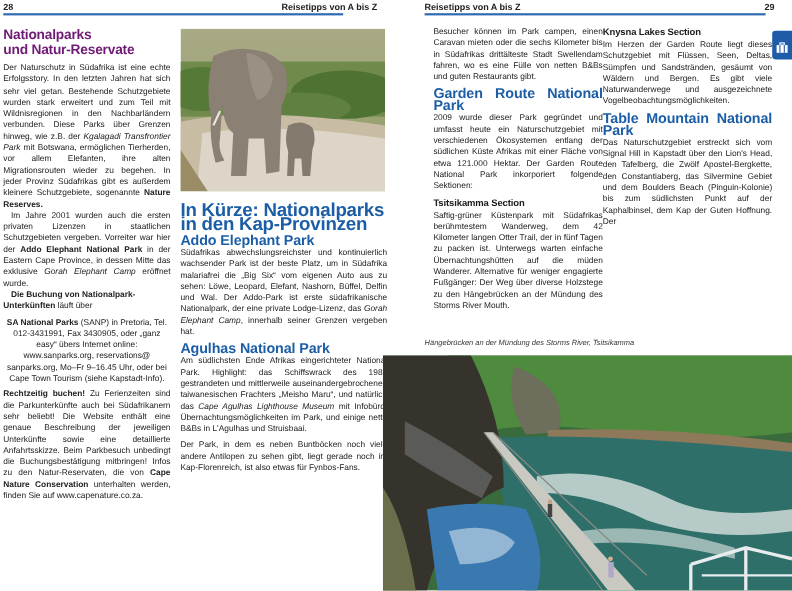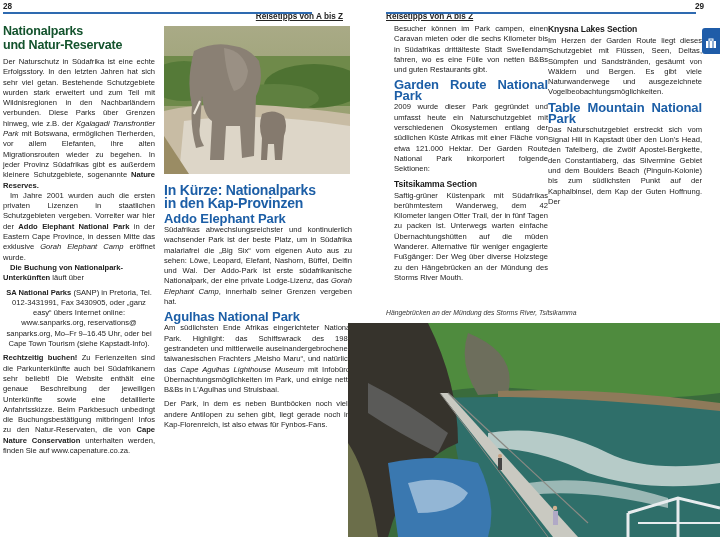--- a/index.html
+++ b/index.html
@@ -4,29 +4,29 @@
 <style>
   html, body { margin:0; padding:0; }
   body { width:720px; height:537px; background:#ffffff; position:relative; overflow:hidden;
          font-family:"Liberation Sans", sans-serif; color:#222; }
   .page { position:absolute; top:0; height:537px; }
   .page-left { left:0; width:360px; }
   .page-right { left:360px; width:360px; }
   .header { position:absolute; top:0; height:14px; font-size:8.2px; font-weight:bold; color:#222; }
   .header-rule { position:absolute; top:12px; height:2px; background:#2e6ab0; }
   .pno { position:absolute; top:2px; }
-  .running { position:absolute; top:12px;text-decoration:underline; }
+  .running { position:absolute; top:2px; }
 
   .col { position:absolute; font-size:7.6px; line-height:10.3px; text-align:justify; hyphens:auto; }
   .col p { margin:0 0 3px 0; }
   .col p.indent { text-indent:7px; margin:0; }
   .col p.block { margin:0 0 4px 0; }
-  .h-pink { color:#14532d; font-weight:bold; font-size:12.5px; line-height:14px; margin:0 0 5px 0;
+  .h-pink { color:#701a75; font-weight:bold; font-size:12.5px; line-height:14px; margin:0 0 5px 0;
             font-family:"Liberation Sans", sans-serif; letter-spacing:-0.2px; }
-  .h-blue-big { color:#1c5ea6; font-weight:bold; font-size:14px; line-height:13px; margin:0 0 3px 0; letter-spacing:-0.2px; }
+  .h-blue-big { color:#1c5ea6; font-weight:bold; font-size:17px; line-height:13px; margin:0 0 3px 0; letter-spacing:-0.2px; }
   .h-blue { color:#1c5ea6; font-weight:bold; font-size:13px; line-height:11px; margin:2px 0 1px 0; letter-spacing:-0.1px; }
   .h-dark { color:#1a1a1a; font-weight:bold; font-size:8.6px; line-height:11px; margin:2px 0 1px 0; letter-spacing:-0.1px; }
   b { font-weight:bold; }
   i { font-style:italic; }
 
   .photo { position:absolute; overflow:hidden; }
   .caption { position:absolute; font-size:6.8px; font-style:italic; color:#333; }
   .tab { position:absolute; right:0; top:28px; width:18px; height:26px; background:#1f5ca8; border-radius:3px 0 0 3px; }
 </style>
 </head>

